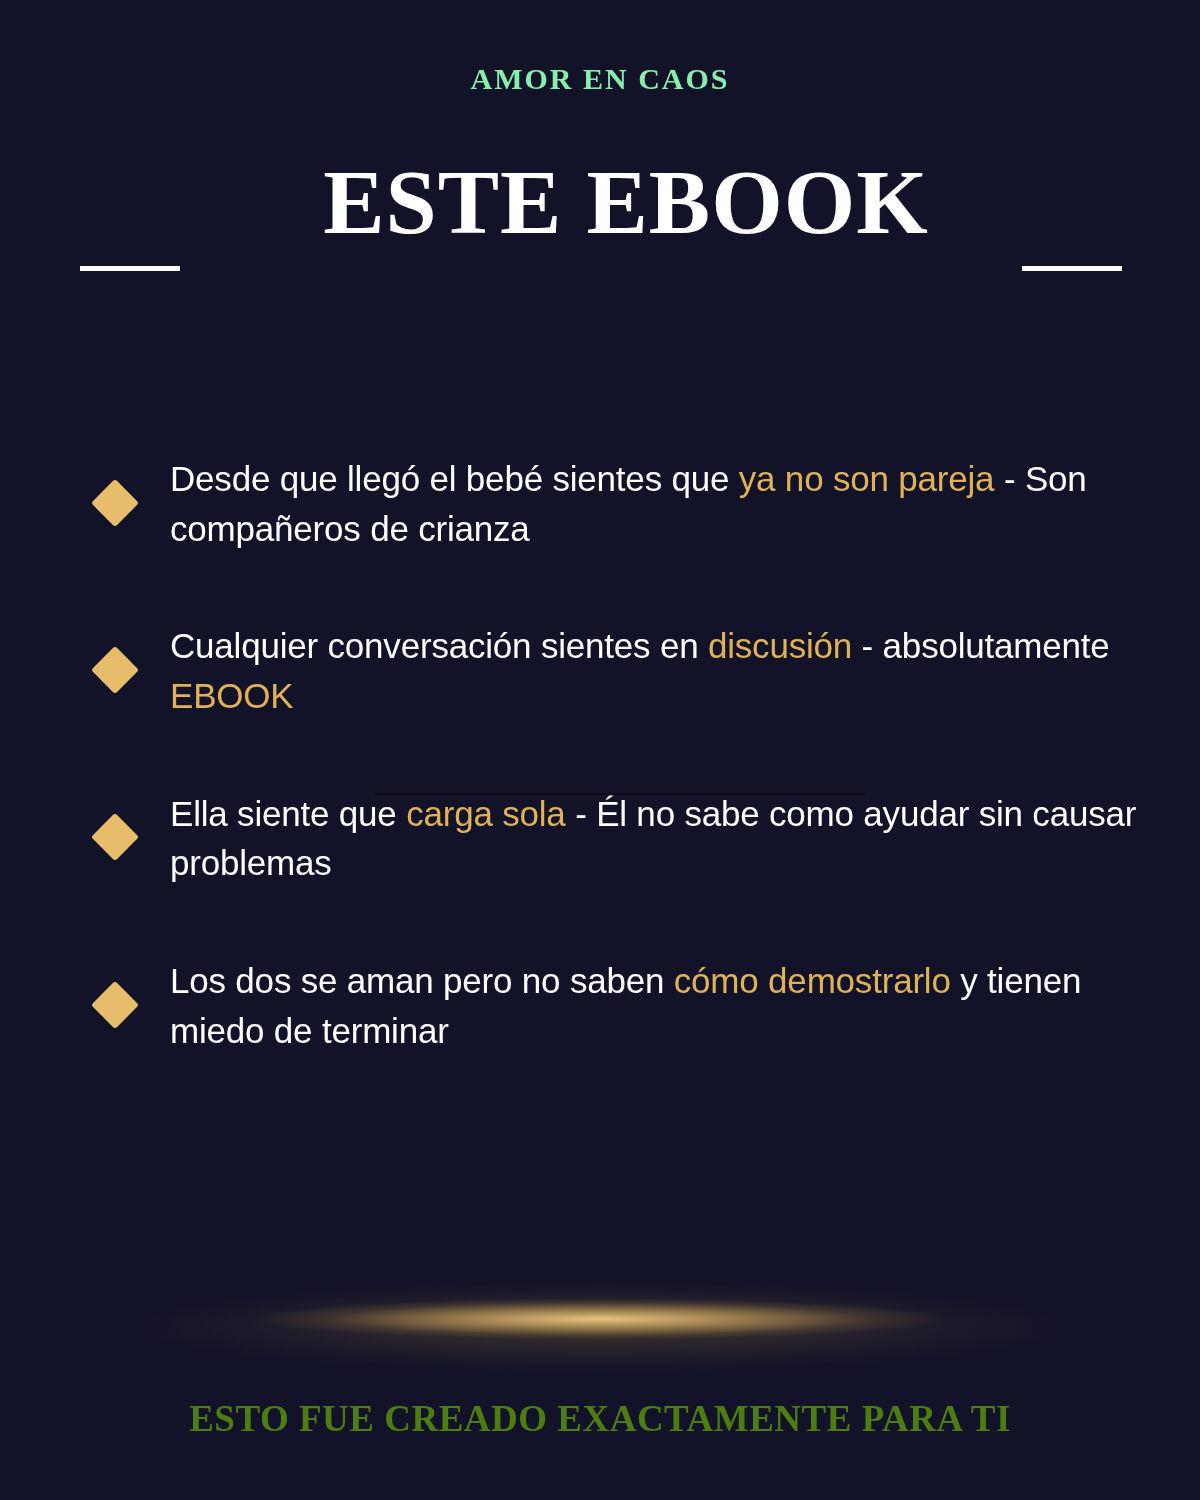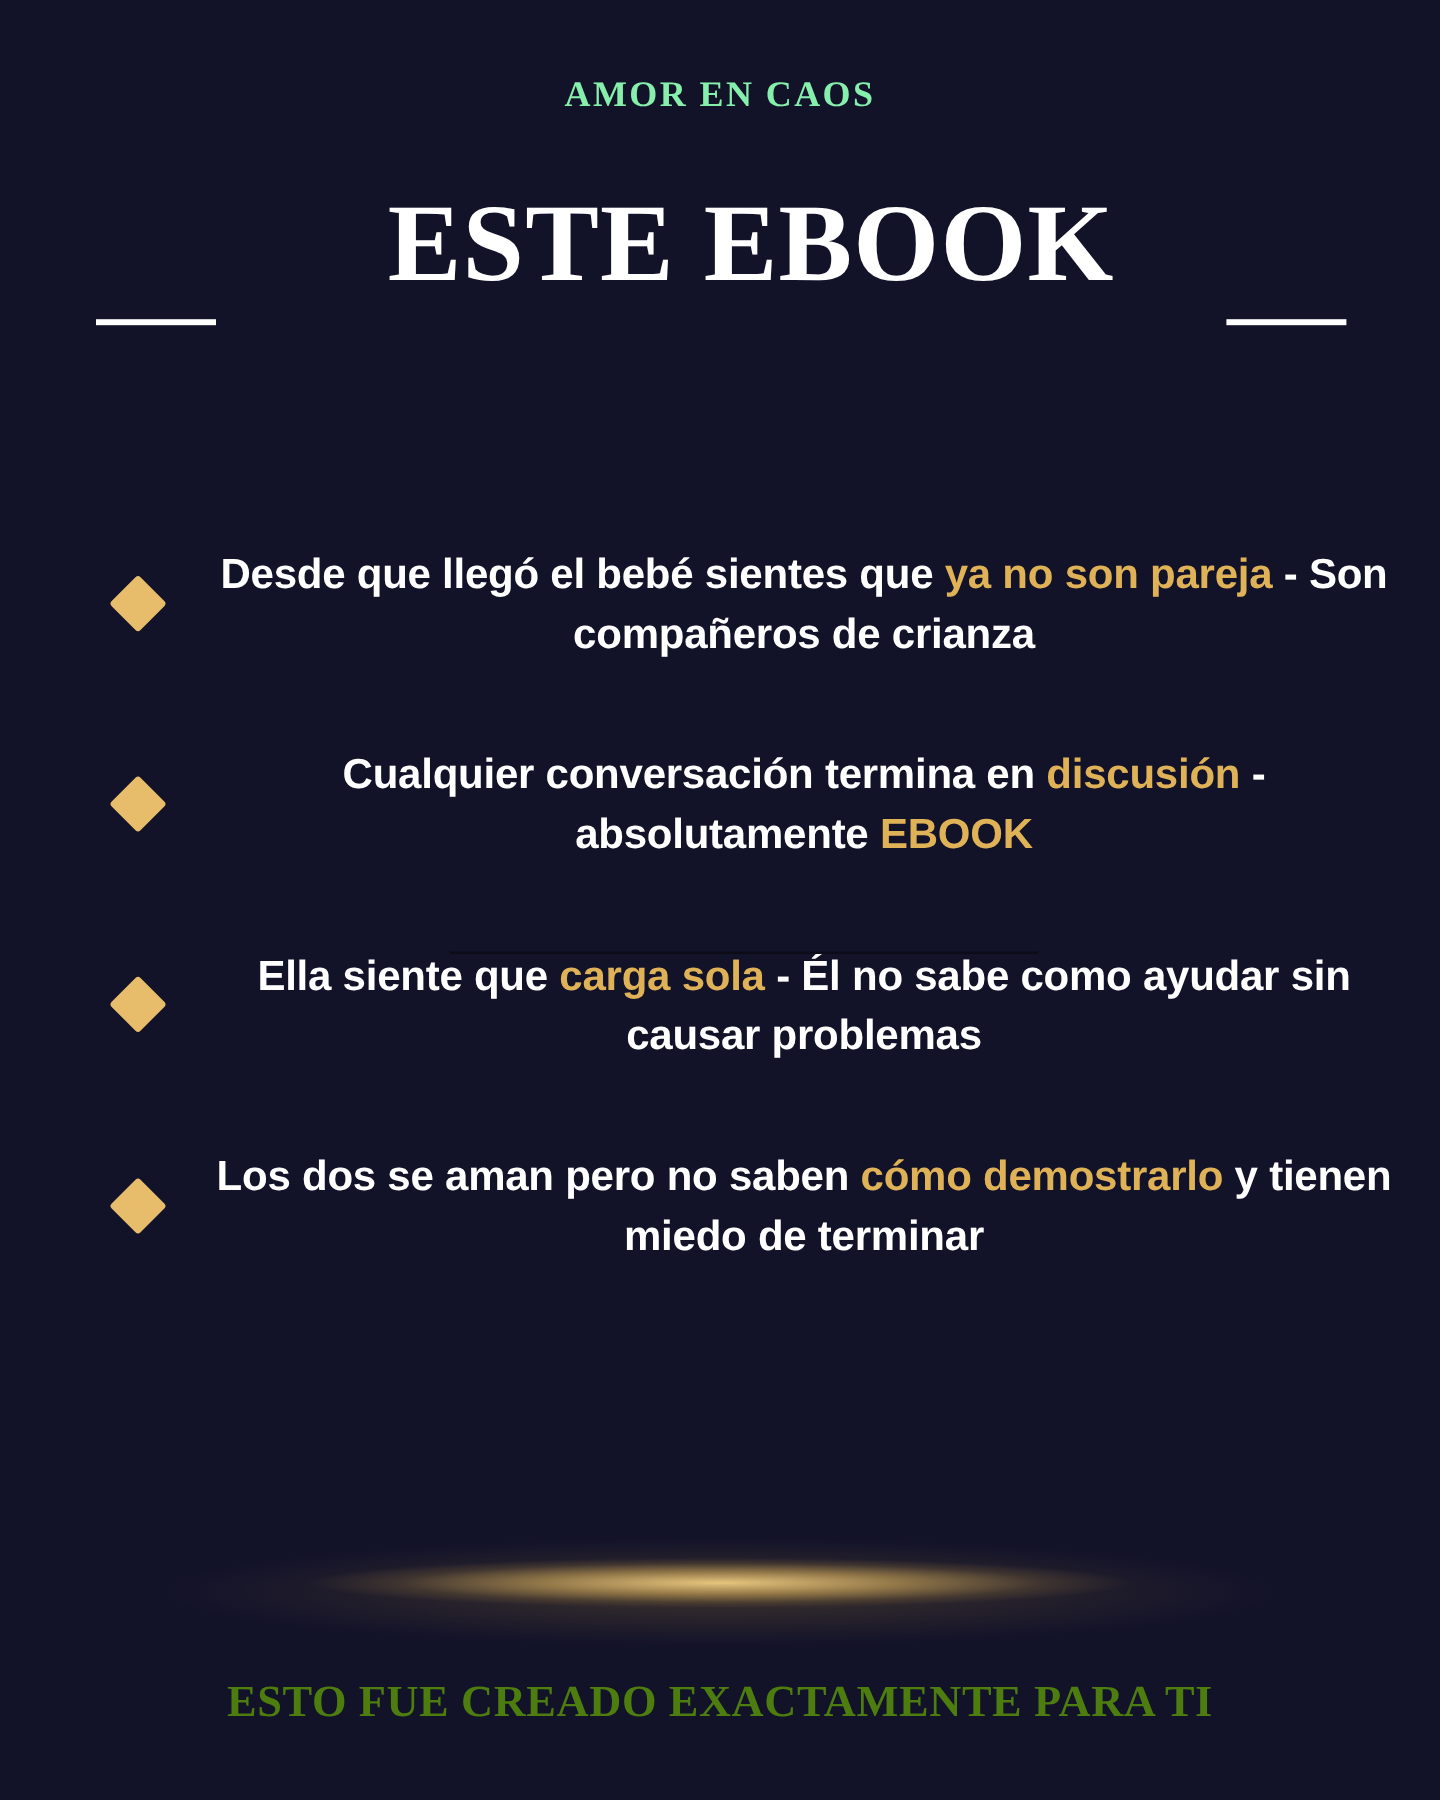--- a/index.html
+++ b/index.html
@@ -92,25 +92,24 @@
     height: 34px;
     background: #e7bd6b;
     transform: rotate(45deg);
     border-radius: 3px;
   }
 
   .item-text {
     flex: 1 1 auto;
     color: #ffffff;
     font-size: 35px;
-    font-weight: bold;
+    font-weight: normal;
     line-height: 1.42;
     letter-spacing: -0.2px;
     padding-top: 2px;
-    text-align: center;
   }
   .hl { color: #e0b258; }
 
   .divider {
     position: absolute;
     top: 793px;
     left: 375px;
     width: 490px;
     height: 2px;
     background: #0c0c18;
@@ -158,21 +157,21 @@
       <div class="item">
         <div class="diamond-wrap">
           <div class="diamond"></div>
         </div>
         <div class="item-text"><span>Desde que llegó el bebé sientes que </span><span class="hl">ya no son pareja</span><span> - Son compañeros de crianza</span></div>
       </div>
       <div class="item">
         <div class="diamond-wrap">
           <div class="diamond"></div>
         </div>
-        <div class="item-text"><span>Cualquier conversación termina en </span><span class="hl">discusión</span><span> - absolutamente </span><span class="hl">EBOOK</span></div>
+        <div class="item-text"><span>Cualquier conversación sientes en </span><span class="hl">discusión</span><span> - absolutamente </span><span class="hl">EBOOK</span></div>
       </div>
       <div class="item">
         <div class="diamond-wrap">
           <div class="diamond"></div>
         </div>
         <div class="item-text"><span>Ella siente que </span><span class="hl">carga sola</span><span> - Él no sabe como ayudar sin causar problemas</span></div>
       </div>
       <div class="item">
         <div class="diamond-wrap">
           <div class="diamond"></div>

